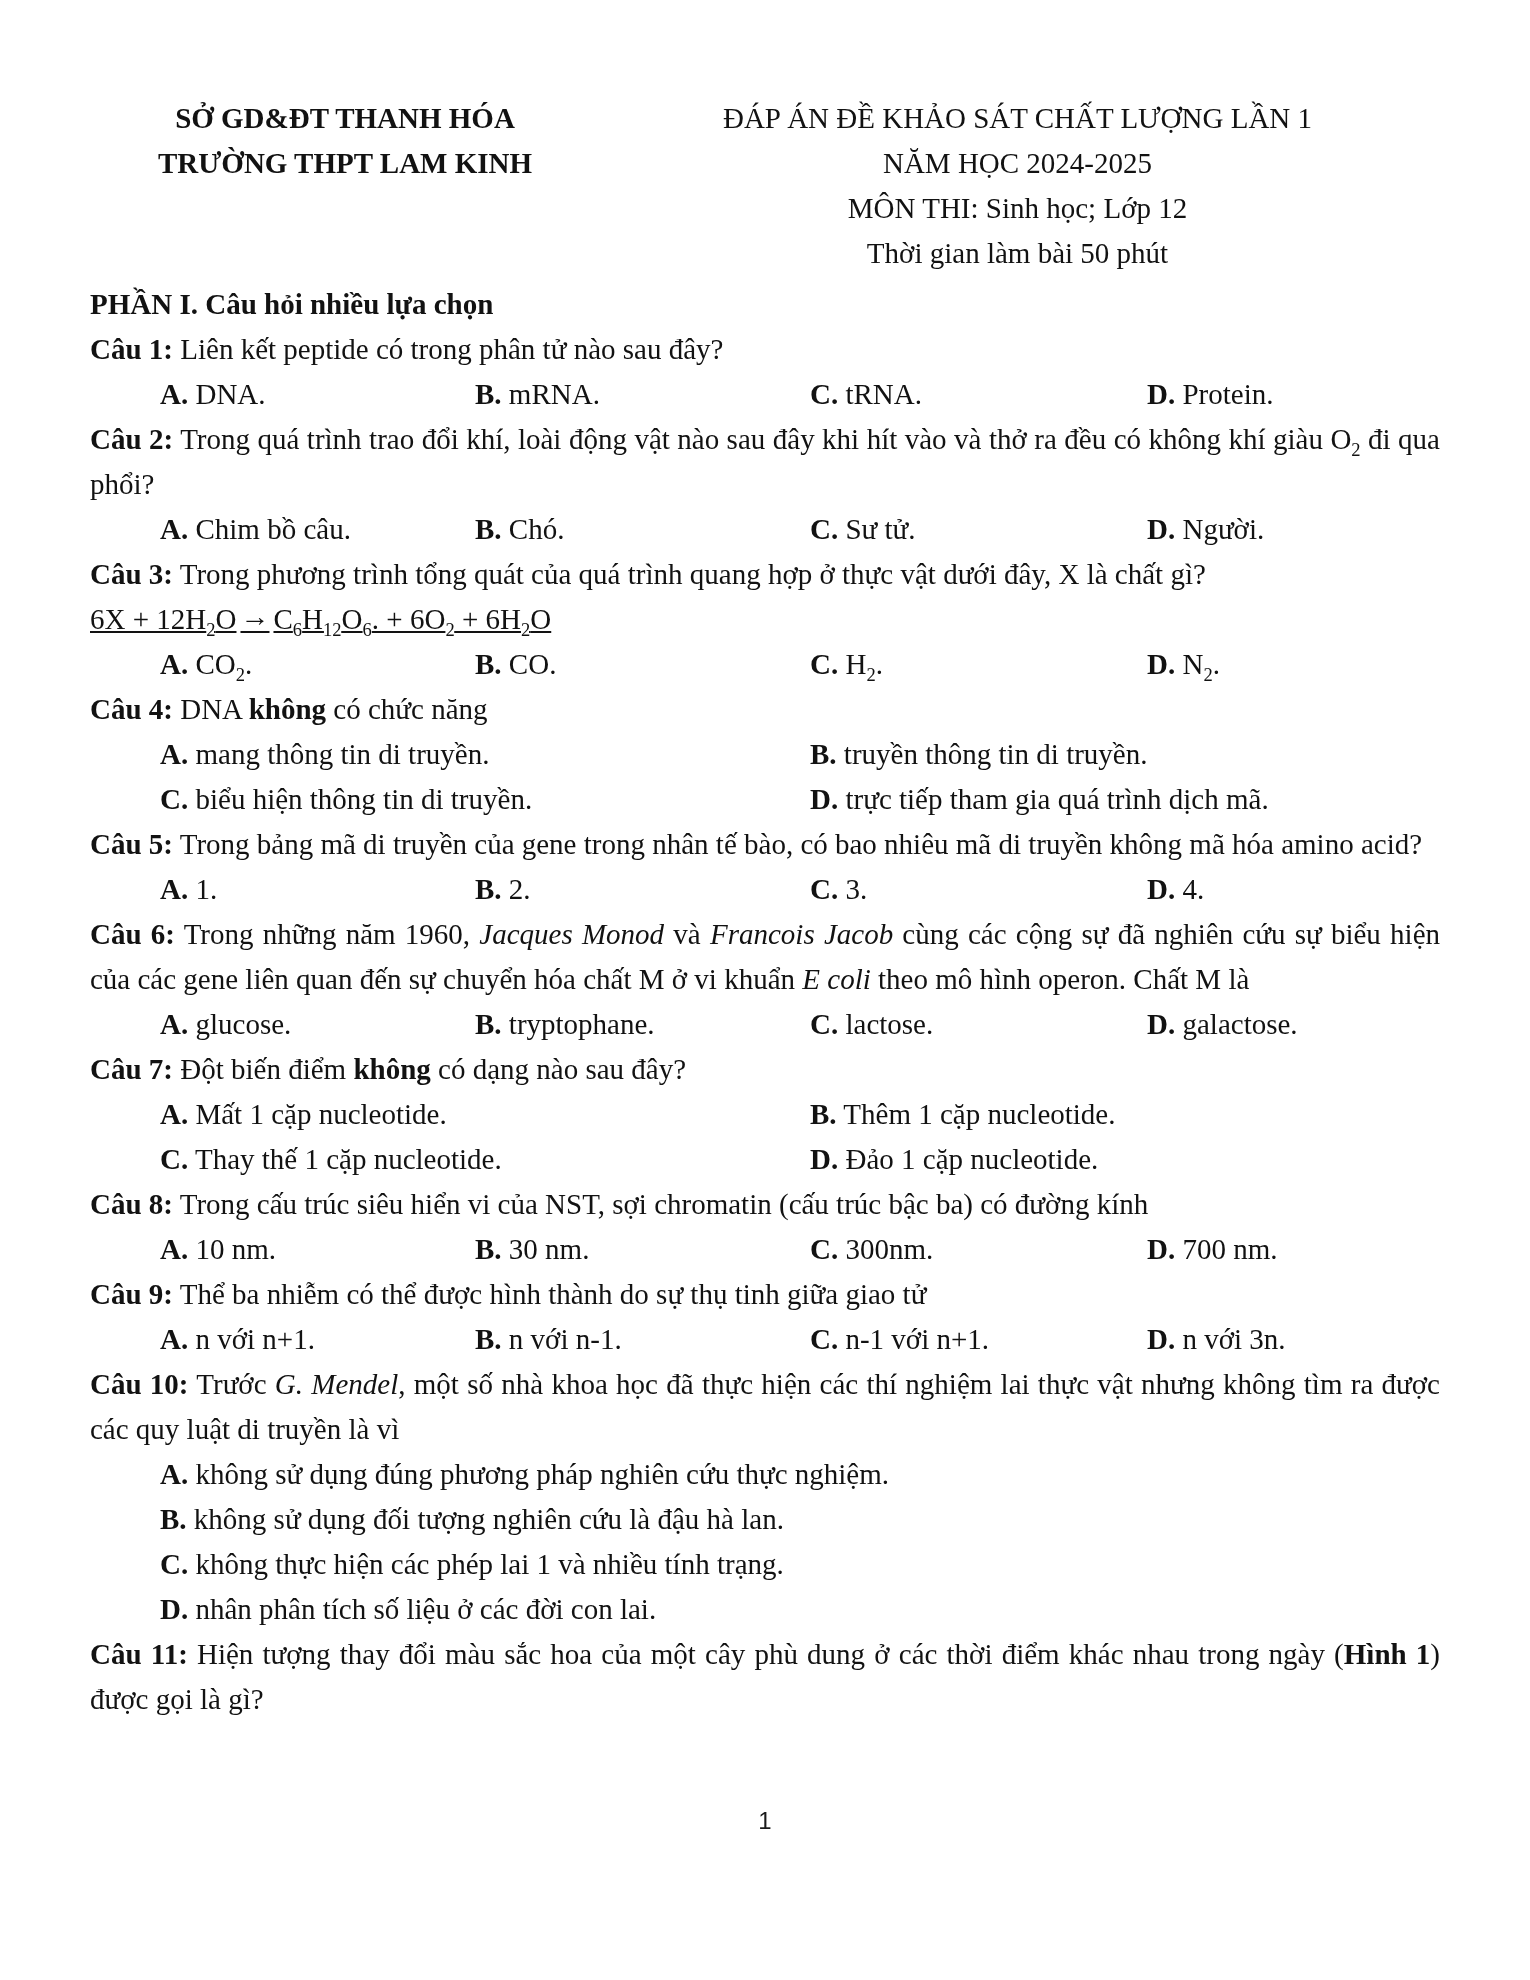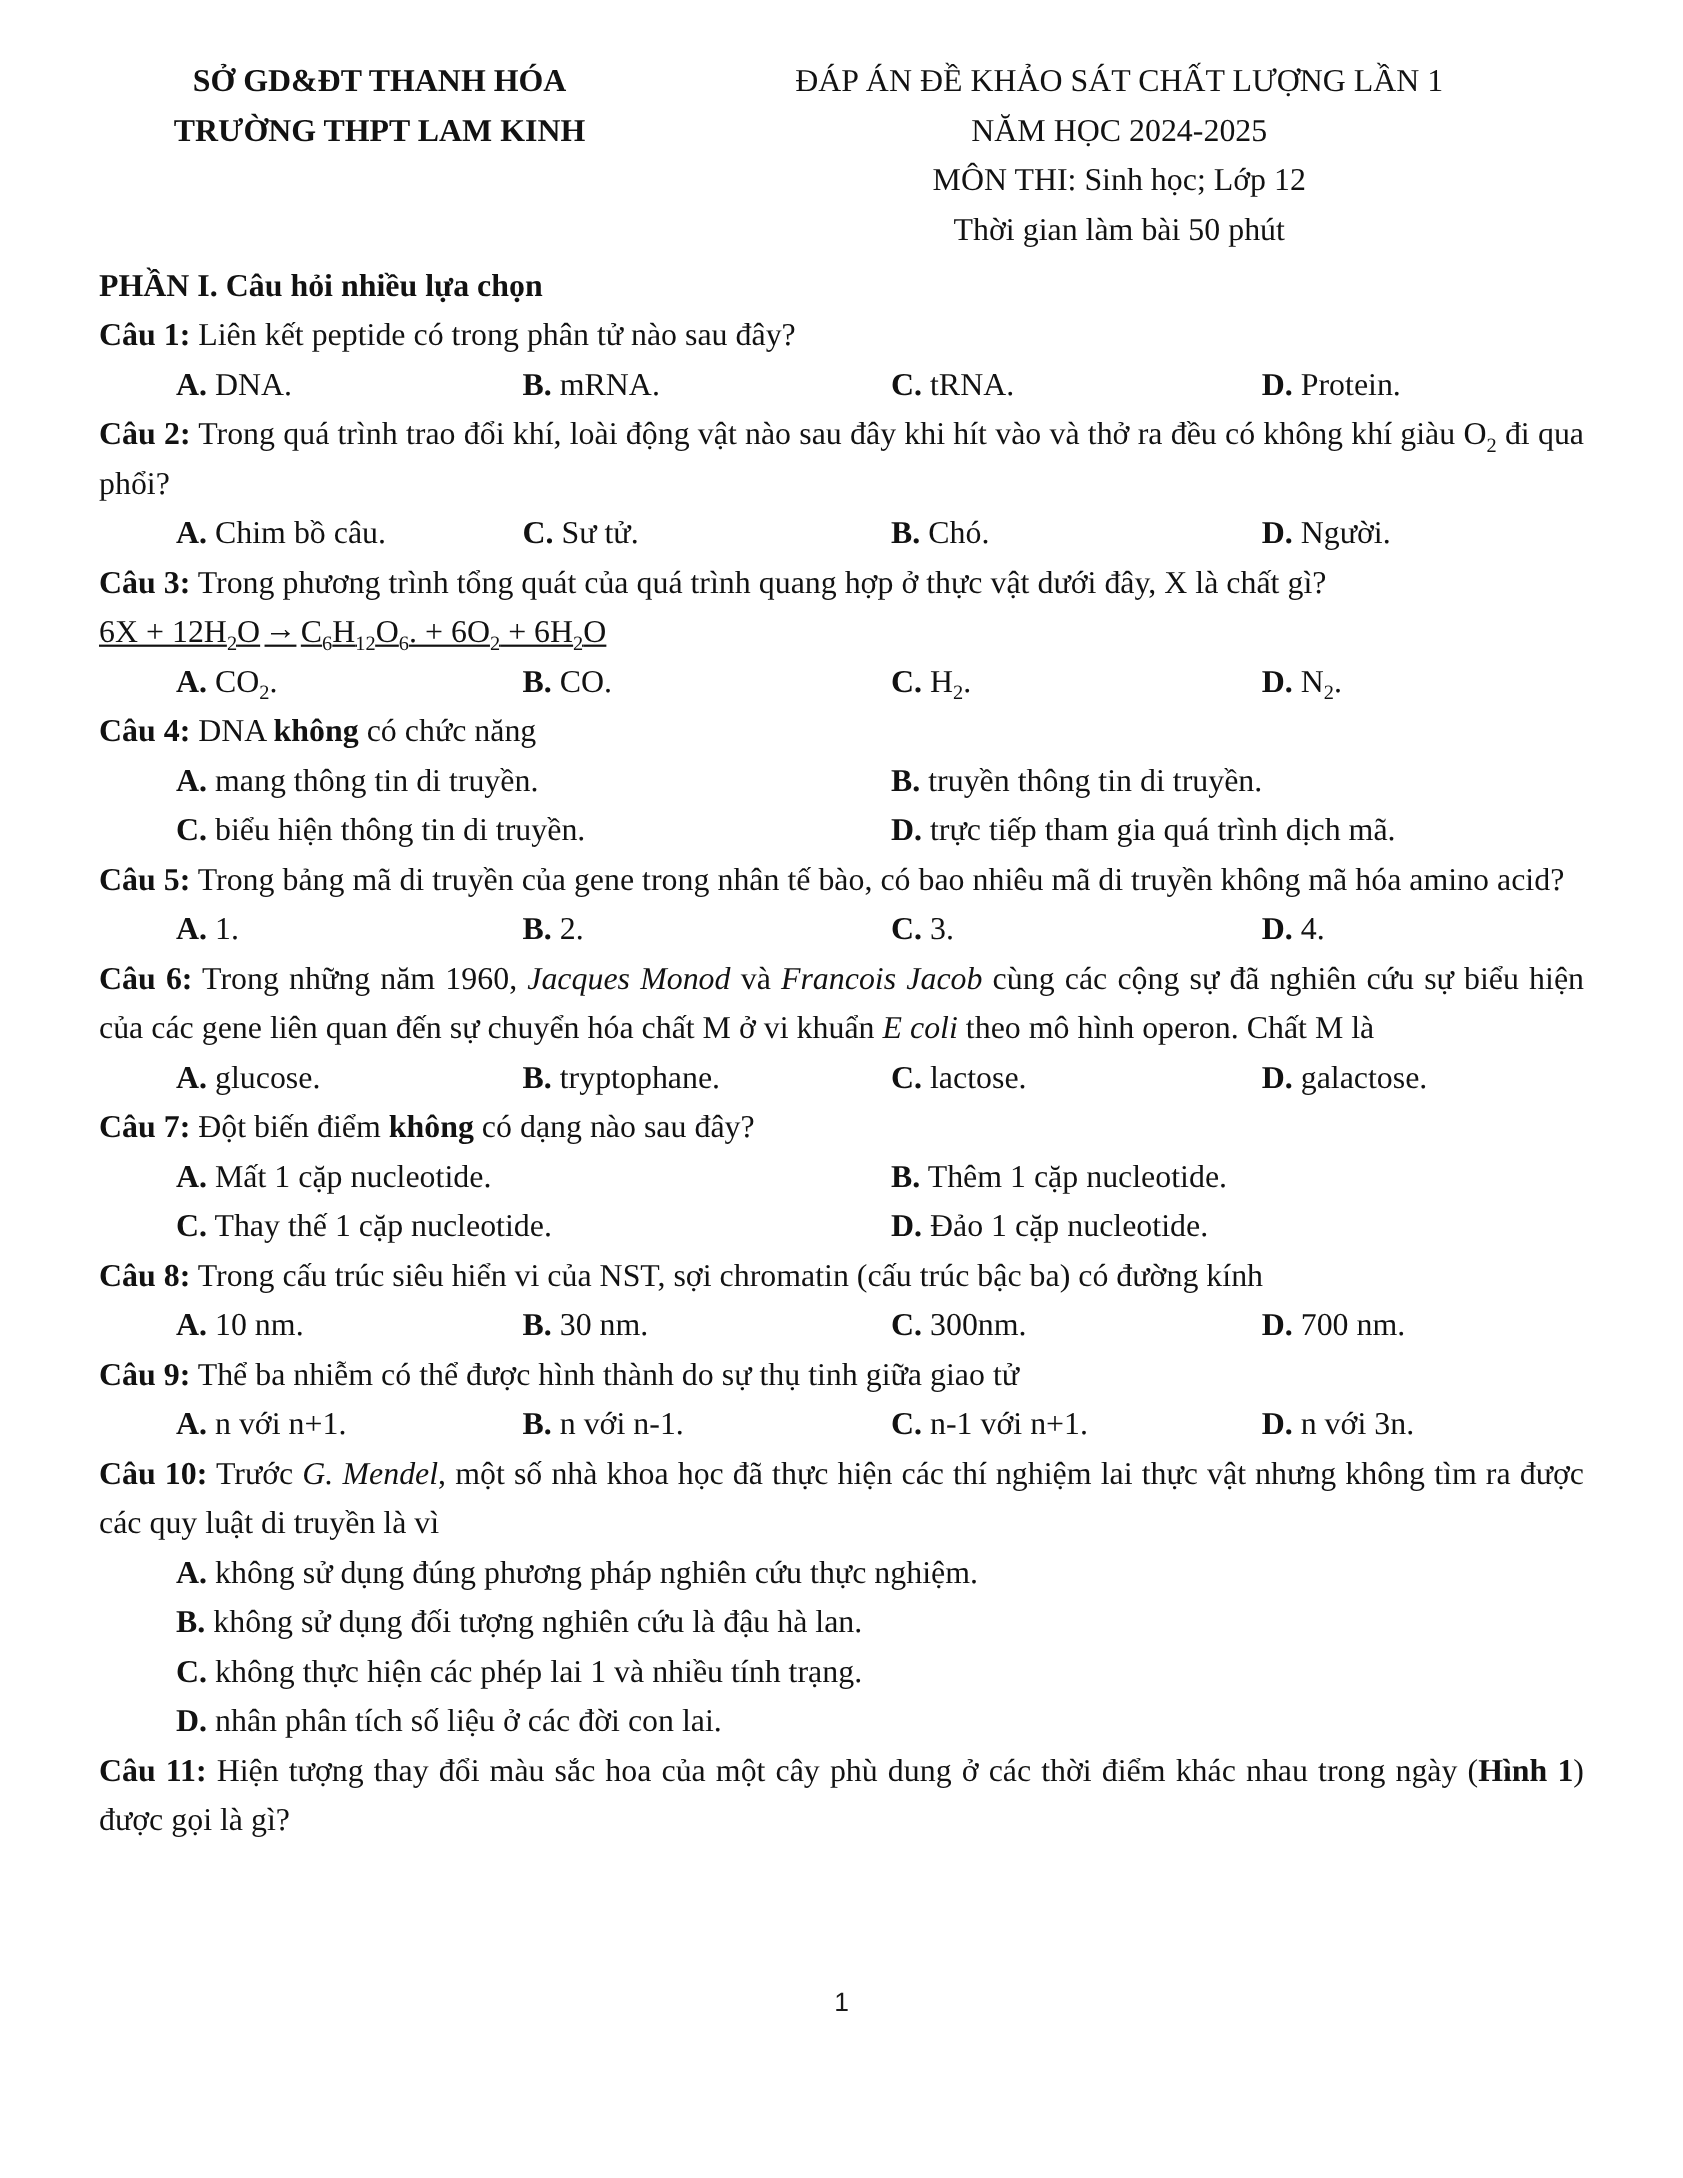--- a/index.html
+++ b/index.html
@@ -1,20 +1,20 @@
 <!DOCTYPE html>
 <html><head>
 <meta charset="utf-8">
 <style>
   html,body{margin:0;padding:0;background:#ffffff;}
   .page{
     width:1530px;height:1980px;position:relative;background:#ffffff;color:#121212;
     font-family:"Liberation Serif","DejaVu Serif",serif;
     font-size:29px;line-height:45px;box-sizing:border-box;
-    padding:52px 90px 0 90px;overflow:hidden;
+    padding:96px 90px 0 90px;overflow:hidden;
   }
   .header{display:flex;align-items:flex-start;}
   .h-left{width:510px;text-align:center;font-weight:700;flex:0 0 auto;}
   .h-right{width:835px;text-align:center;flex:0 0 auto;}
   .bold{font-weight:400;}
   .italic{}
   .section-title{font-weight:700;margin-top:6px;}
   .q-text{margin:0;text-align:justify;}
   .q-text.nojust{text-align:left;text-decoration:underline;}
   .opts{margin-left:70px;}
@@ -58,22 +58,22 @@
       <span class="opt"><span class="seg-b">B.</span><span class="seg-n"> mRNA.</span></span>
       <span class="opt"><span class="seg-b">C.</span><span class="seg-n"> tRNA.</span></span>
       <span class="opt"><span class="seg-b">D.</span><span class="seg-n"> Protein.</span></span>
     </div>
   </div>
 
   <div>
     <p class="q-text"><span class="seg-b">Câu 2:</span><span class="seg-n"> Trong quá trình trao đổi khí, loài động vật nào sau đây khi hít vào và thở ra đều có không khí giàu O</span><sub>2</sub><span class="seg-n"> đi qua phổi?</span></p>
     <div class="opts opts4">
       <span class="opt"><span class="seg-b">A.</span><span class="seg-n"> Chim bồ câu.</span></span>
+      <span class="opt"><span class="seg-b">B.</span><span class="seg-n"> Chó.</span></span>
       <span class="opt"><span class="seg-b">C.</span><span class="seg-n"> Sư tử.</span></span>
-      <span class="opt"><span class="seg-b">B.</span><span class="seg-n"> Chó.</span></span>
       <span class="opt"><span class="seg-b">D.</span><span class="seg-n"> Người.</span></span>
     </div>
   </div>
 
   <div>
     <p class="q-text"><span class="seg-b">Câu 3:</span><span class="seg-n"> Trong phương trình tổng quát của quá trình quang hợp ở thực vật dưới đây, X là chất gì?</span></p>
     <p class="q-text nojust"><span class="seg-n">6X + 12H</span><sub>2</sub><span class="seg-n">O</span><span class="seg-arrow">→</span><span class="seg-n">C</span><sub>6</sub><span class="seg-n">H</span><sub>12</sub><span class="seg-n">O</span><sub>6</sub><span class="seg-n">. +  6O</span><sub>2</sub><span class="seg-n"> + 6H</span><sub>2</sub><span class="seg-n">O</span></p>
     <div class="opts opts4">
       <span class="opt"><span class="seg-b">A.</span><span class="seg-n"> CO</span><sub>2</sub><span class="seg-n">.</span></span>
       <span class="opt"><span class="seg-b">B.</span><span class="seg-n"> CO.</span></span>

